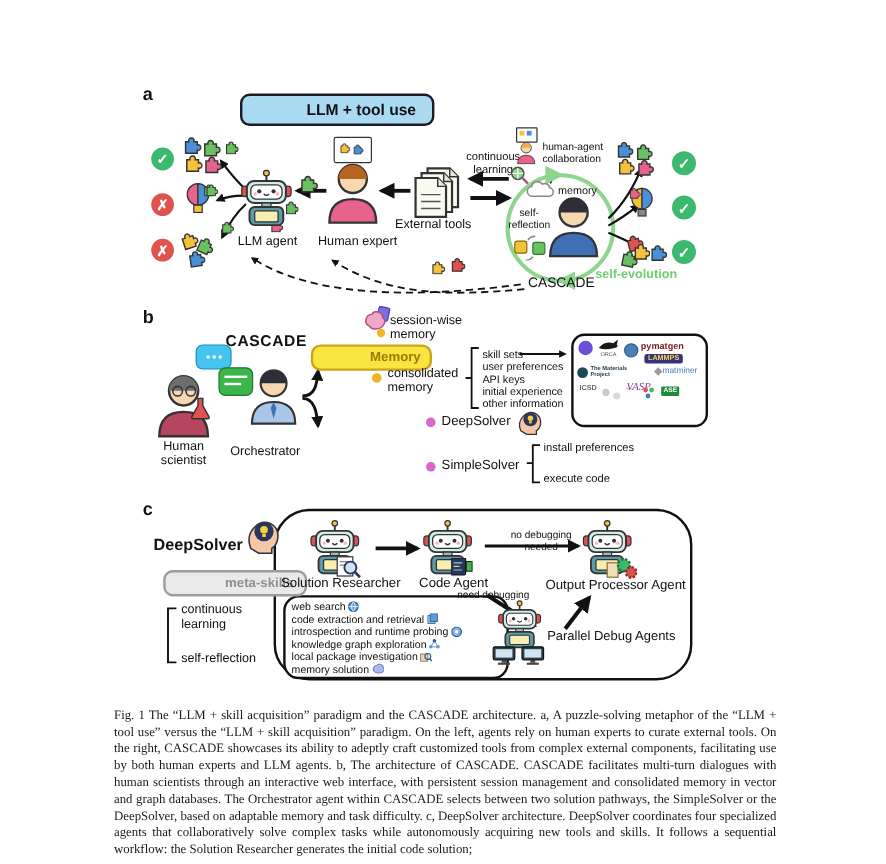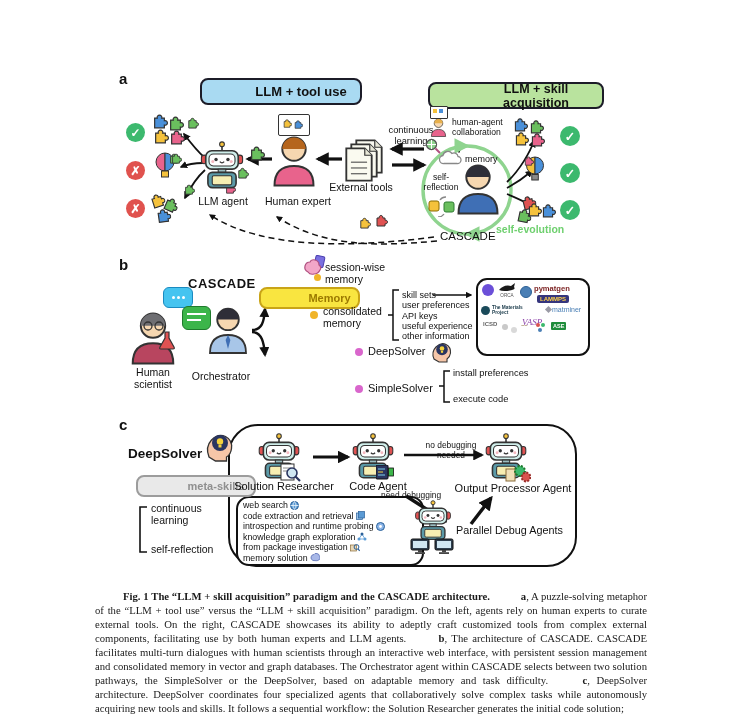--- a/index.html
+++ b/index.html
@@ -22,21 +22,21 @@
   .err{background:#e0524e;}
   .dot{position:absolute;border-radius:50%;}
   .big-box{position:absolute;border:2.5px solid #111;border-radius:30px;background:#fff;}
   .sub-box{position:absolute;border:2px solid #111;border-radius:13px;background:#fff;}
   .logo-box{position:absolute;border:2.5px solid #111;border-radius:11px;background:#fff;}
   .skill-row{font-size:8.8px;line-height:10.5px;white-space:nowrap;display:flex;align-items:center;gap:2px;}
   .detail-row{font-size:9px;line-height:10.3px;white-space:nowrap;}
   .caption{position:absolute;left:95px;top:578px;width:552px;text-align:justify;
            font-family:"Liberation Serif","DejaVu Serif",serif;font-size:10.7px;
            line-height:14.1px;color:#1a1a1a;}
-  .caption .b{font-weight:bold;margin-left:28px;}
+  .caption .b{font-weight:normal;}
   .green-txt{color:#6fd06f;font-weight:bold;}
   .tinytxt{position:absolute;white-space:nowrap;}
   svg{display:block;}
   .overlay{position:absolute;left:0;top:0;pointer-events:none;}
 </style>
 </head>
 <body>
 
 <div class="canvas">
 
@@ -147,21 +147,20 @@
       <path d="M313,457 L348,457" stroke-width="3" marker-end="url(#ah)"></path>
       <path d="M404,455 L482,455" stroke-width="2.6" marker-end="url(#ah)"></path>
       <path d="M406,496 L445,521" stroke-width="3.4" marker-end="url(#ah)"></path>
       <path d="M471,524 L491,498" stroke-width="3.4" marker-end="url(#ah)"></path>
     </g>
   </svg>
 
   <div class="lbl plabel" style="left:119px;top:70px">a</div>
 
   <div class="badge blue" style="left:200px;top:78px;width:118px;height:23px;font-size:13px">LLM + tool use</div>
-  <div class="badge green" style="left:428px;top:82px;width:132px;height:23px;font-size:12.5px">LLM + skill acquisition</div>
 
   <div class="ok" style="left:126px;top:123px;width:19px;height:19px;font-size:12px">✓</div>
   <div class="err" style="left:126px;top:161px;width:19px;height:19px;font-size:12px">✗</div>
   <div class="err" style="left:126px;top:199px;width:19px;height:19px;font-size:12px">✗</div>
 
   <svg class="abs" style="left:149px;top:112px" width="38" height="34">
     <use href="#sym-pz" width="17" height="17" x="2" y="0" fill="#4a90d9"></use>
     <use href="#sym-pz" width="17" height="17" x="18" y="2" fill="#6abf5e"></use>
     <use href="#sym-pz" width="17" height="17" x="3" y="15" fill="#f5c23c"></use>
     <use href="#sym-pz" width="17" height="17" x="19" y="16" fill="#e8638c"></use>
@@ -323,21 +322,21 @@
   <div class="dot" style="left:314px;top:274px;width:7px;height:7px;background:#f0b429"></div>
   <div class="lbl" style="left:325px;top:261px;width:62px;font-size:10.5px">session-wise memory</div>
 
   <div class="dot" style="left:310px;top:311px;width:8px;height:8px;background:#f0b429"></div>
   <div class="lbl" style="left:323px;top:305px;width:64px;font-size:10.5px">consolidated memory</div>
 
   <div class="abs" style="left:402px;top:290px">
     <div class="detail-row">skill sets</div>
     <div class="detail-row">user preferences</div>
     <div class="detail-row">API keys</div>
-    <div class="detail-row">useful experience</div>
+    <div class="detail-row">initial experience</div>
     <div class="detail-row">other information</div>
   </div>
 
   <div class="dot" style="left:482px;top:284px;width:12px;height:12px;background:#6b4fd8"></div>
   <div class="abs" style="left:497px;top:283px">
     <svg width="20" height="10">
         <path d="M2,7 q5,-6 12,-4 l4,-3 l-1,4 q2,2 -2,3 q-8,2 -13,0 z" fill="#1a1a1a"></path>
       </svg>
     <div class="ctr" style="font-size:4.6px;color:#555">ORCA</div>
   </div>
@@ -458,21 +457,21 @@
     <div class="skill-row">
       <span>knowledge graph exploration</span>
       <svg width="10" height="9">
           <path d="M2,7 L5,2 L8,7 M2,7 L8,7" stroke="#5b9bd5" fill="none" stroke-width="0.8"></path>
           <circle cx="5" cy="2" r="1.5" fill="#2a6099"></circle>
           <circle cx="2" cy="7" r="1.5" fill="#5b9bd5"></circle>
           <circle cx="8" cy="7" r="1.5" fill="#5b9bd5"></circle>
         </svg>
     </div>
     <div class="skill-row">
-      <span>from package investigation</span>
+      <span>local package investigation</span>
       <svg width="10" height="9">
           <rect x="0.5" y="2" width="6" height="6" fill="#e8d8b8" stroke="#8a6d3a" stroke-width="0.7"></rect>
           <circle cx="6.5" cy="4" r="2.4" fill="none" stroke="#2a6099" stroke-width="1"></circle>
           <line x1="8" y1="5.8" x2="9.7" y2="7.8" stroke="#2a6099" stroke-width="1.2"></line>
         </svg>
     </div>
     <div class="skill-row">
       <span>memory solution</span>
       <svg width="10" height="9">
           <path d="M3,7.5 q-2.5,-1 -2,-3.5 q0.5,-2.5 3,-2.5 q0.5,-1.5 3,-1 q2.5,0.5 2.5,3 q1.5,1.5 0,3 q-1.5,2 -6.5,1 z" fill="#a8b8e8" stroke="#5b6fb5" stroke-width="0.8"></path>

